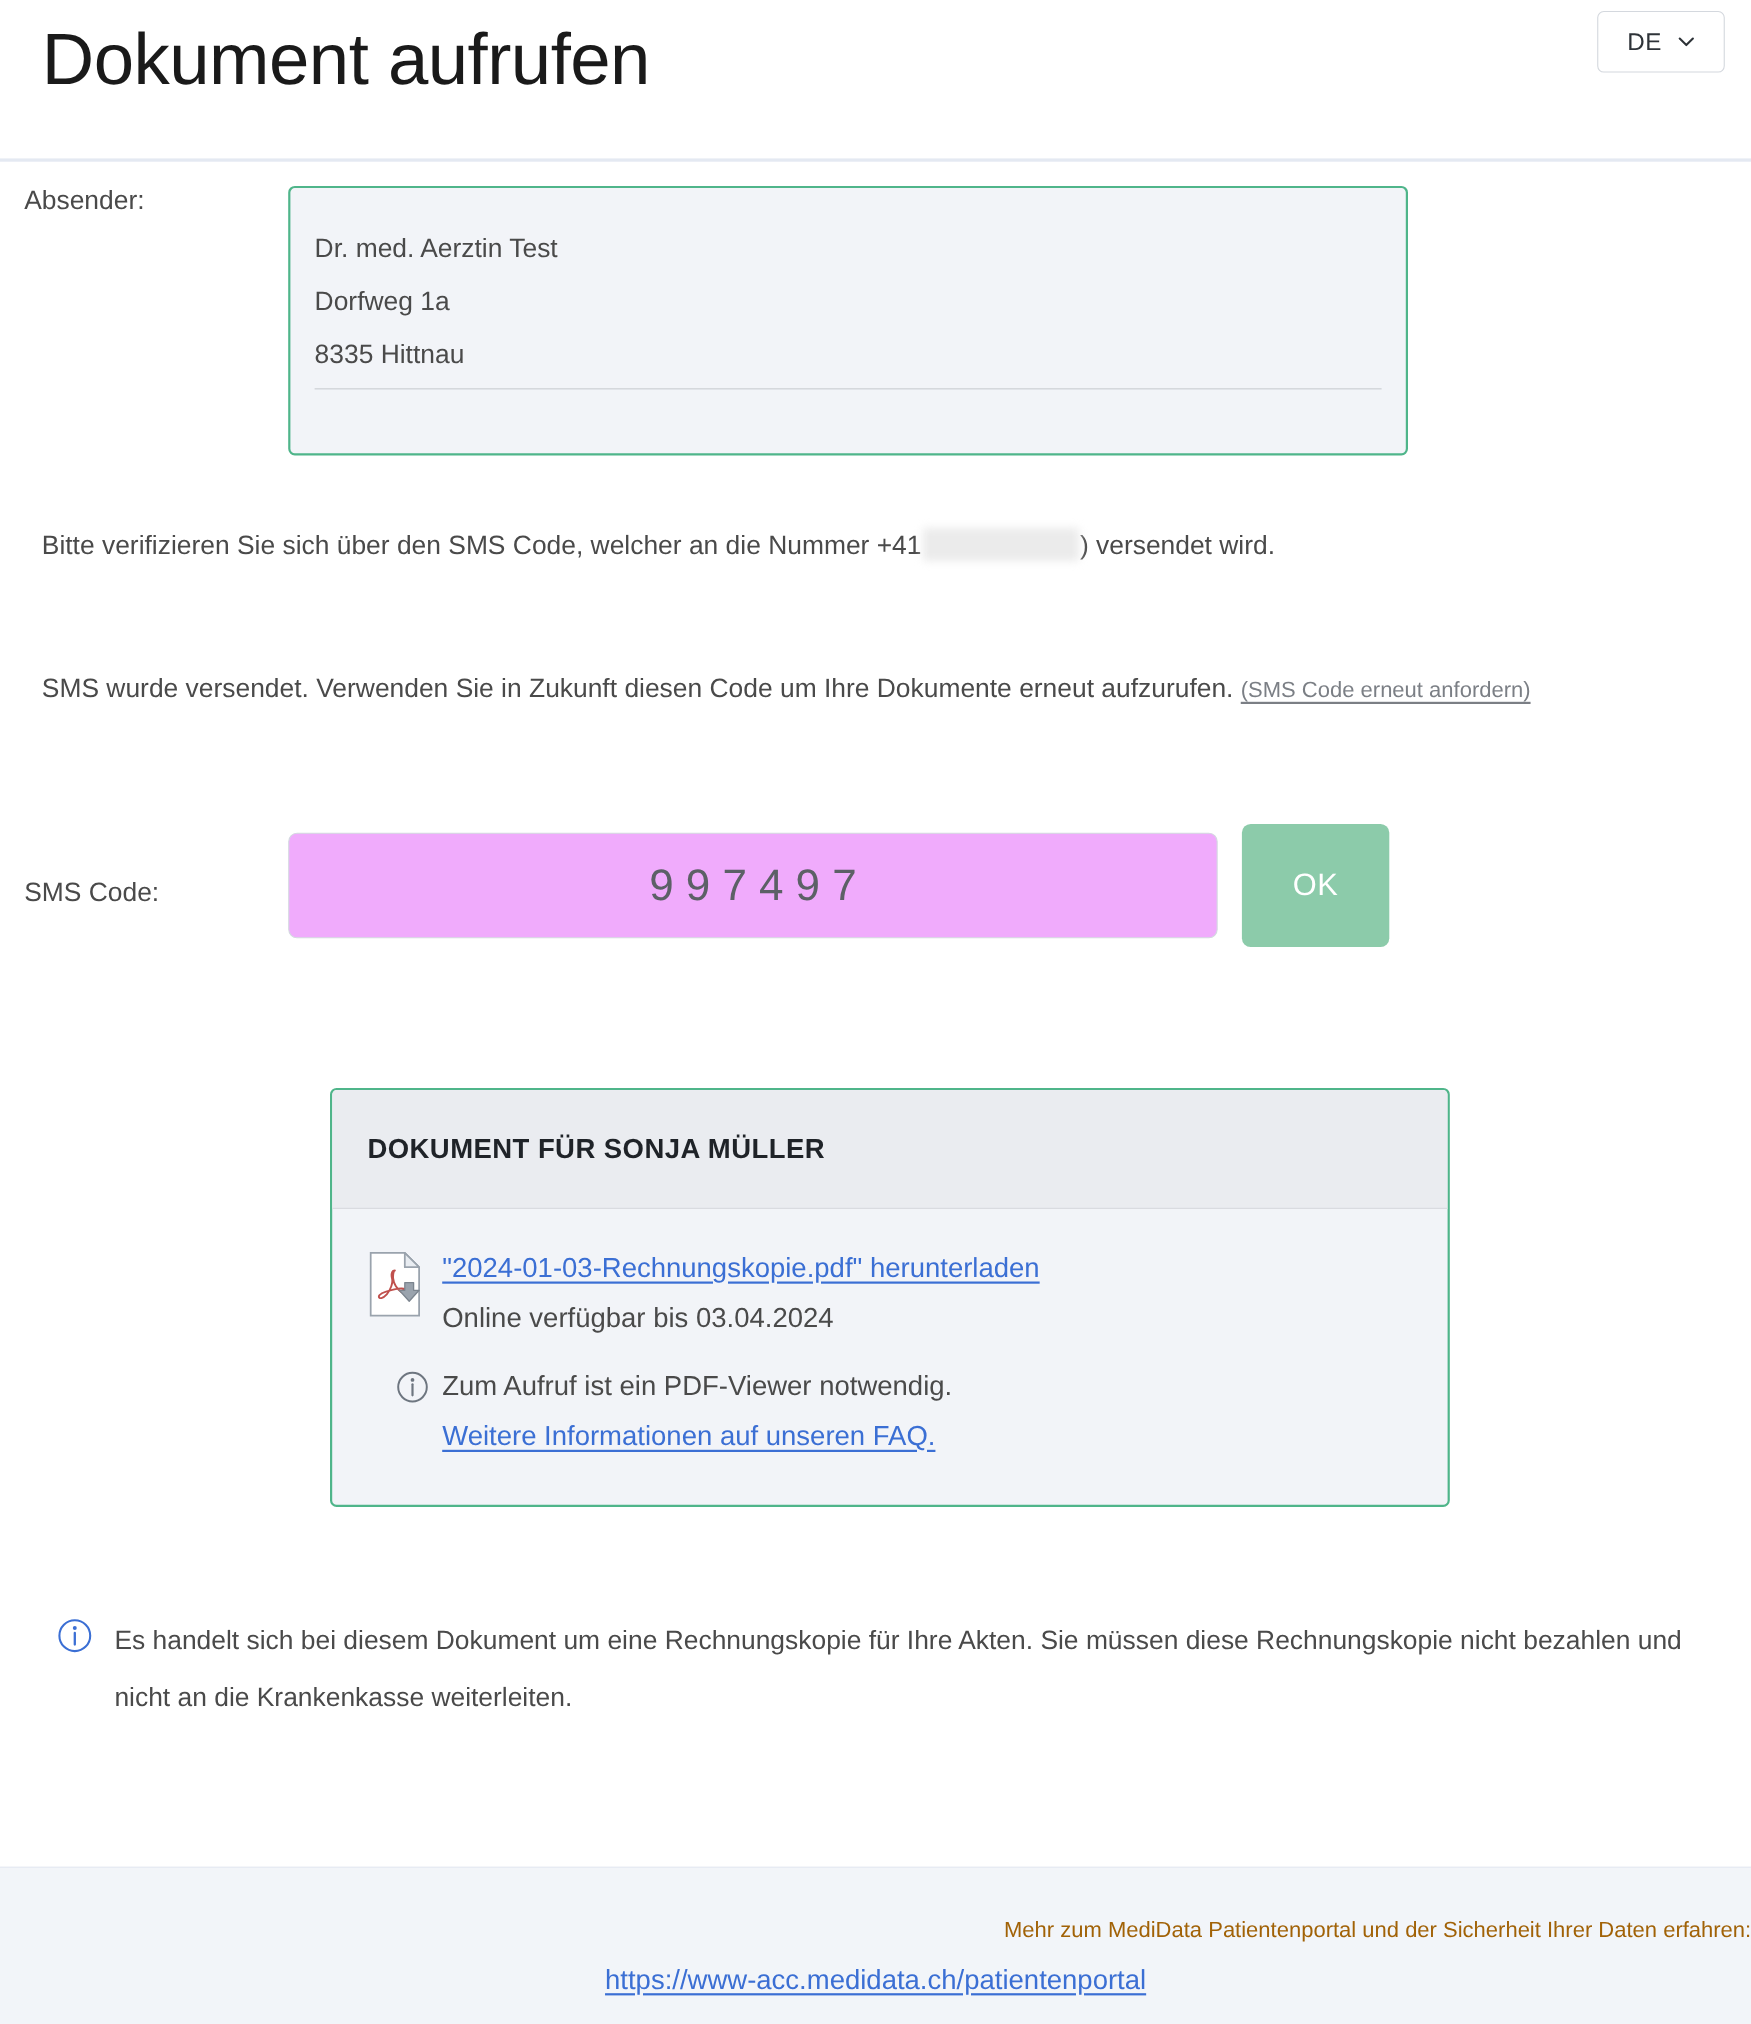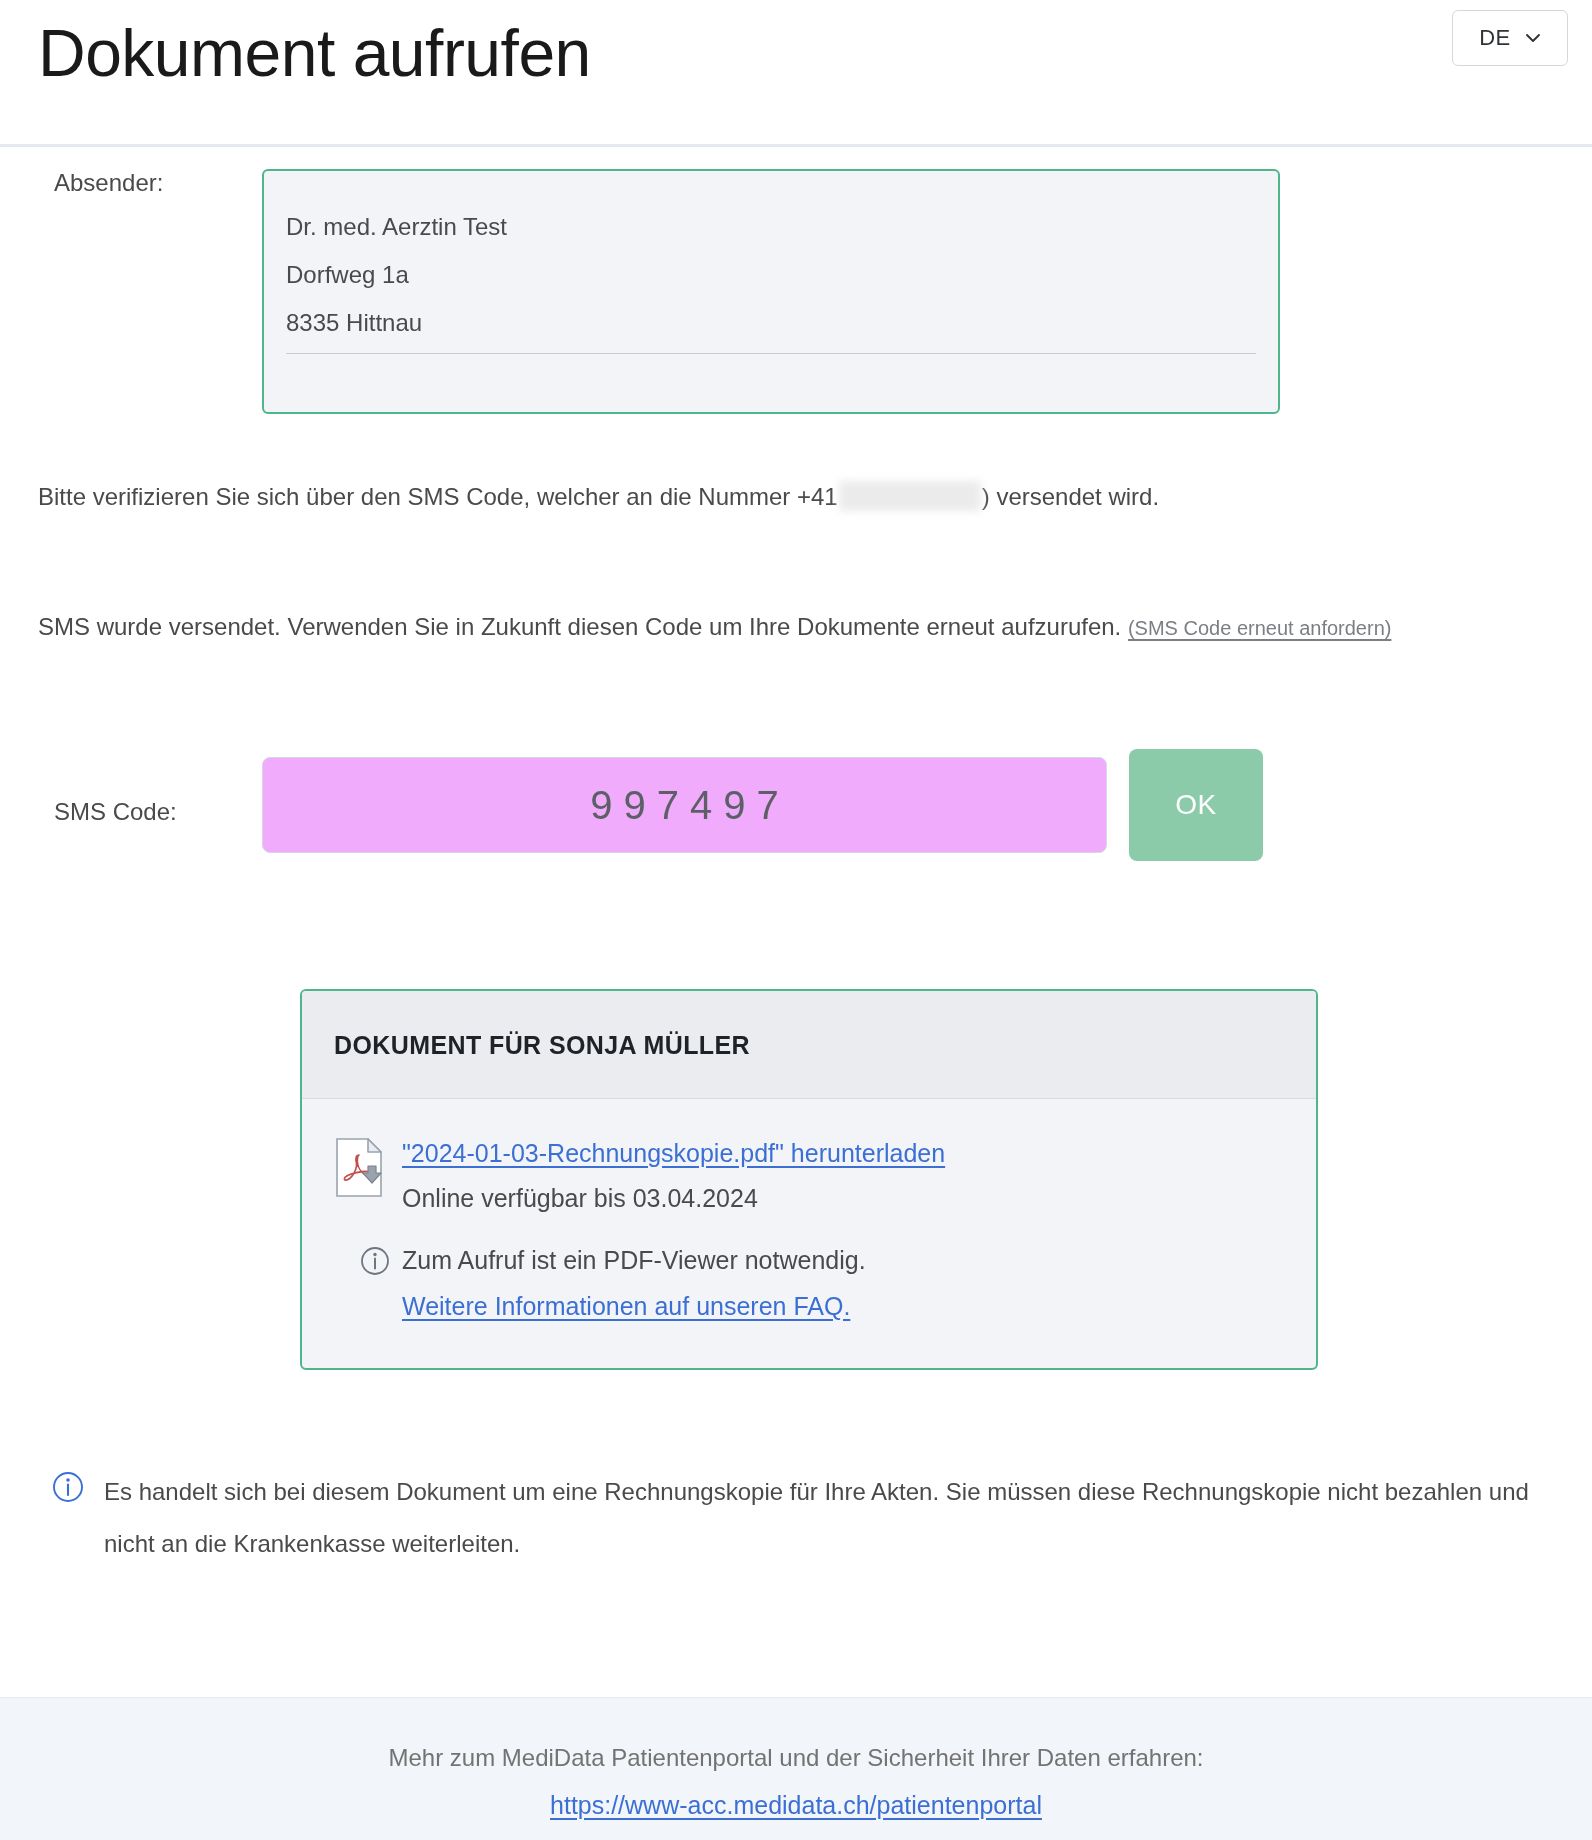--- a/index.html
+++ b/index.html
@@ -73,21 +73,21 @@
   }
 
   .row {
     display: flex;
     align-items: flex-start;
   }
 
   .field-label {
     width: 262px;
     box-sizing: border-box;
-    padding-left: 54px;
+    padding-left: 22px;
     font-size: 24px;
     color: #4a4a4a;
     line-height: 1.2;
   }
 
   
   .sender-row { margin-top: 22px; }
   .sender-box {
     width: 1018px;
     height: 245px;
@@ -289,23 +289,24 @@
     right: 0;
     bottom: 0;
     height: 143px;
     box-sizing: border-box;
     background: #f2f5f9;
     border-top: 1px solid #e4e9f2;
     text-align: center;
     padding-top: 44px;
   }
   .footer-text {
-    font-size: 24px;
-    color: #737373;
+    font-size: 20px;
+    color: #a16207;
     line-height: 1.3;
+    text-align: right;
   }
   .footer-link {
     display: inline-block;
     margin-top: 18px;
     font-size: 25px;
     color: #3b6fd4;
     text-decoration: underline;
     text-underline-offset: 4px;
     cursor: pointer;
   }

